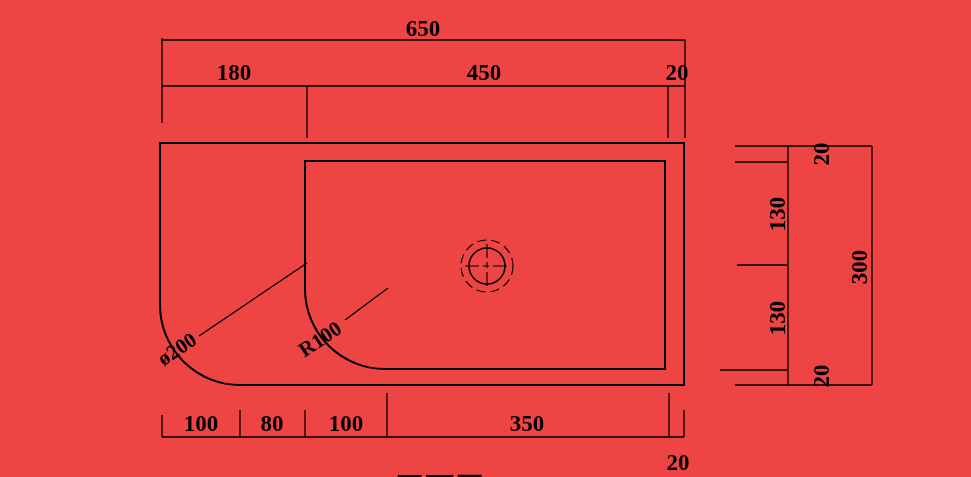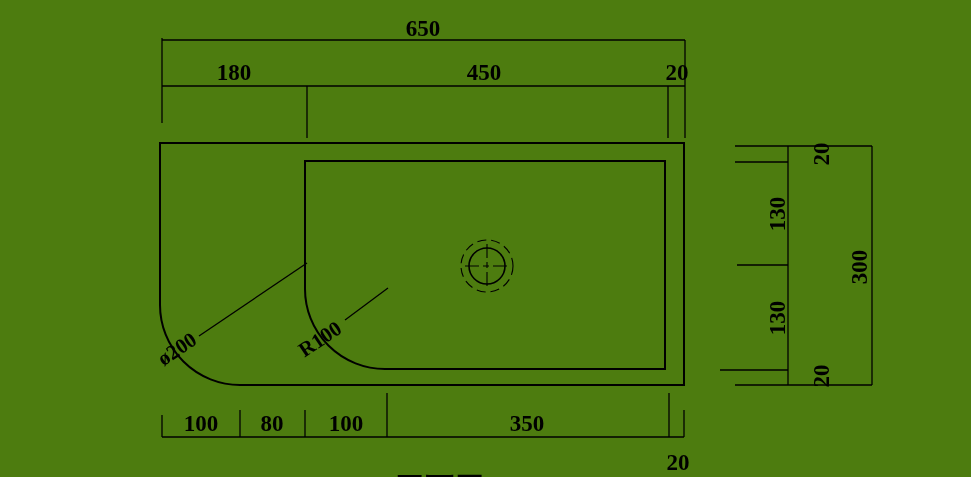--- a/index.html
+++ b/index.html
@@ -4,21 +4,21 @@
 <style>
   html, body {
     margin: 0;
     padding: 0;
     background: #ffffff;
   }
   .canvas-wrap {
     position: relative;
     width: 971px;
     height: 477px;
-    background: #4d7c0f;
+    background: #ef4444;
     overflow: hidden;
     font-family: "Liberation Serif", "DejaVu Serif", serif;
   }
   svg text {
     font-family: "Liberation Serif", "DejaVu Serif", serif;
     font-weight: bold;
     fill: #000000;
   }
   .dim-label   { font-size: 23px; }
   .note-label  { font-size: 21px; }

